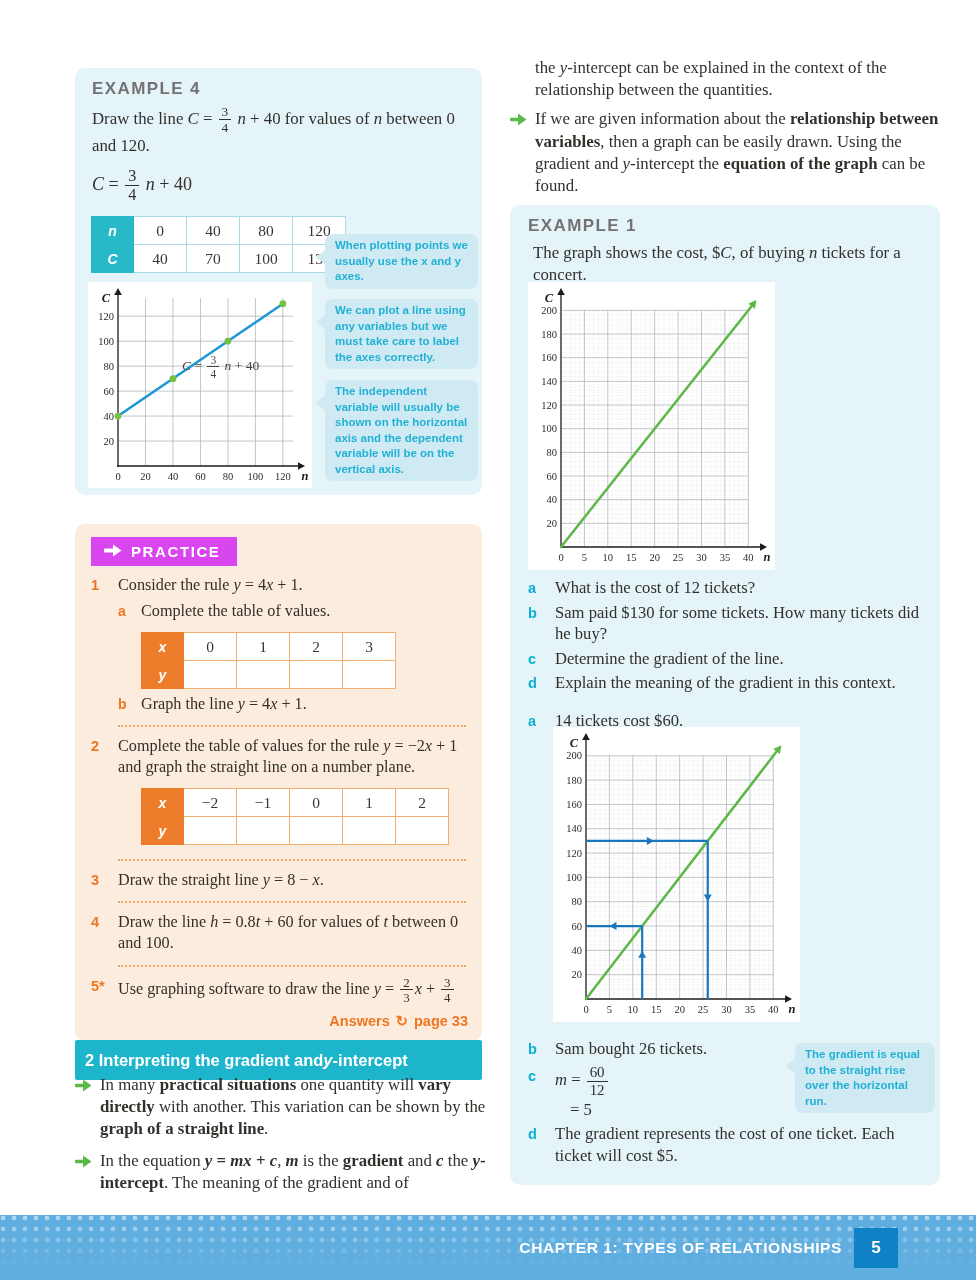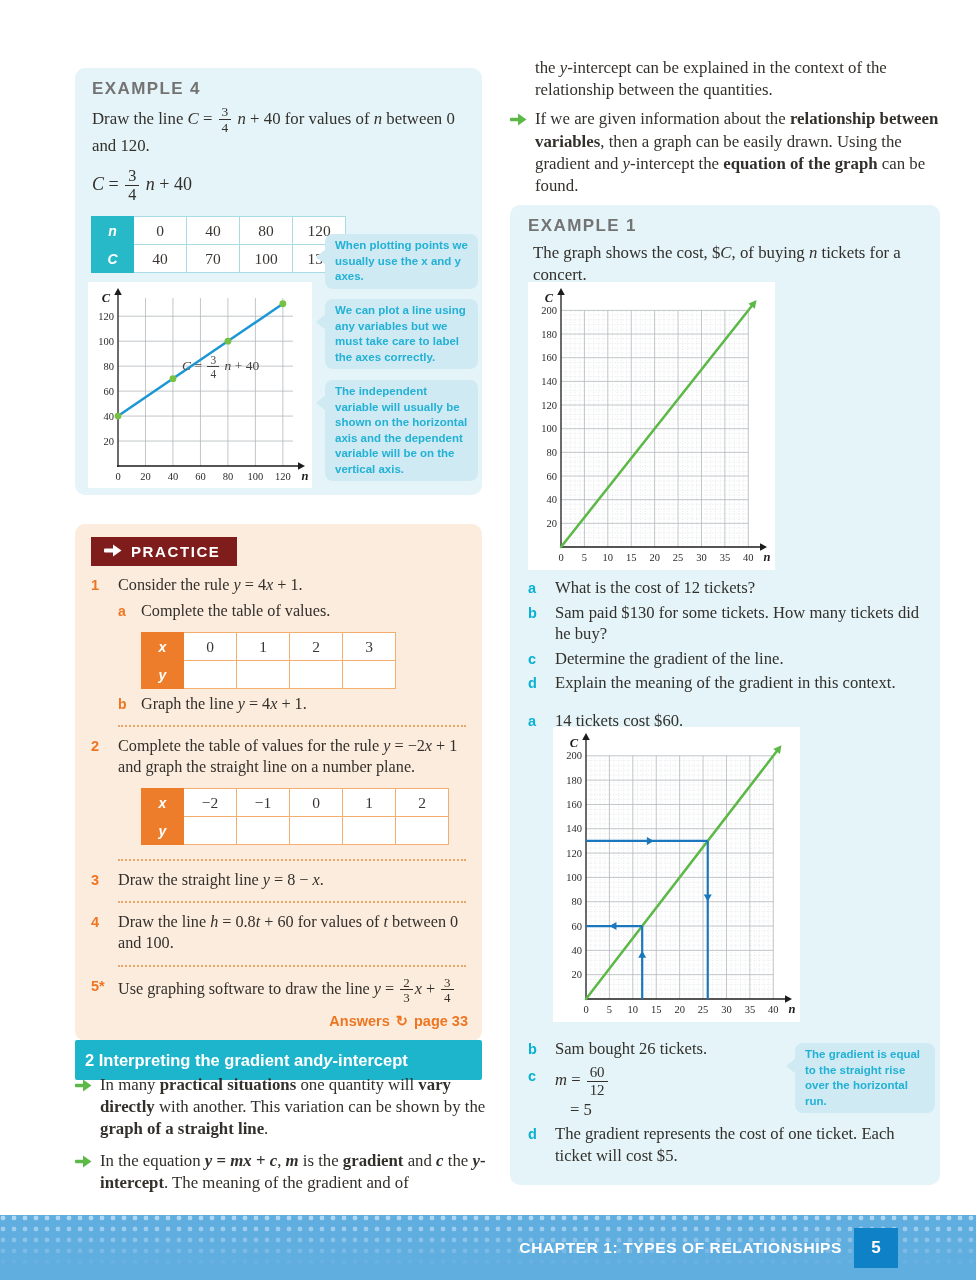--- a/index.html
+++ b/index.html
@@ -38,21 +38,21 @@
   .vtable.orange td { border:1px solid #f3ae70; }
 
   
   .chart-panel { position:absolute; background:#fff; }
   .chart-label { position:absolute; left:42%; top:35%; font-size:13.5px; color:#474340; }
   .chart-label .frac { font-size:.85em; }
 
   
   .practice { position:absolute; left:75px; top:524px; width:407px; background:#fcecdd;
               border-radius:10px; padding:13px 14px 12px 16px; }
-  .pr-header { display:inline-flex; align-items:center; gap:9px; background:#7f1d1d; color:#fff;
+  .pr-header { display:inline-flex; align-items:center; gap:9px; background:#d946ef; color:#fff;
                padding:6px 17px 6px 13px; font:bold 15px "Liberation Sans", sans-serif; letter-spacing:1.6px; }
   .pitem { display:grid; grid-template-columns:27px 1fr; margin-top:9px; }
   .pnum  { color:#ee7623; font:bold 14.5px "Liberation Sans", sans-serif; padding-top:2px; }
   .ptext { font-size:16.2px; line-height:1.3; }
   .sub   { display:grid; grid-template-columns:23px 1fr; margin-top:5px; }
   .slet  { color:#ee7623; font:bold 14px "Liberation Sans", sans-serif; padding-top:2px; }
   .ptable { margin:10px 0 4px 23px; }
   .dotsep { border-bottom:2.5px dotted #eda668; margin:10px 2px 0 27px; height:1px; }
   .answers { text-align:right; color:#ee7623; font:bold 14.5px "Liberation Sans", sans-serif; margin-top:8px; }
   .answers .circ { font-weight:bold; padding:0 2px; }

